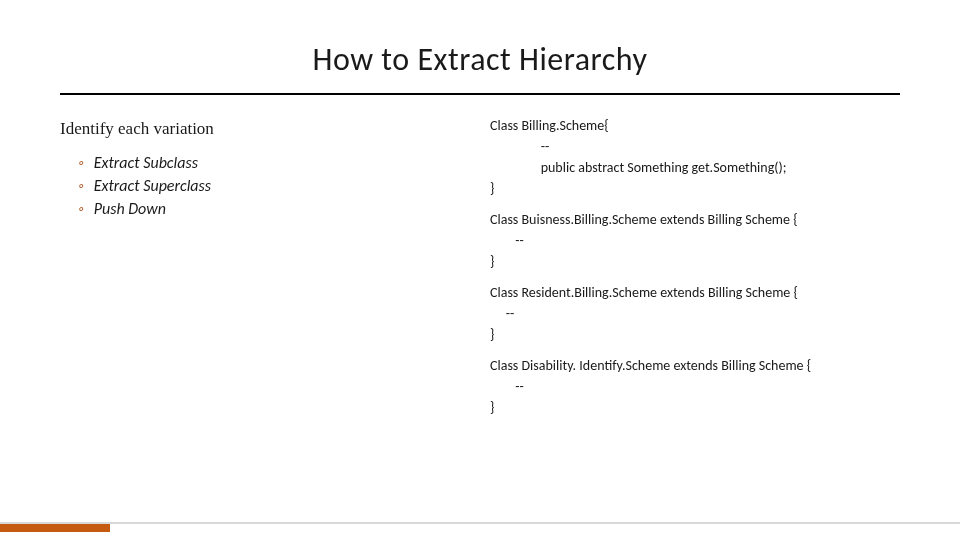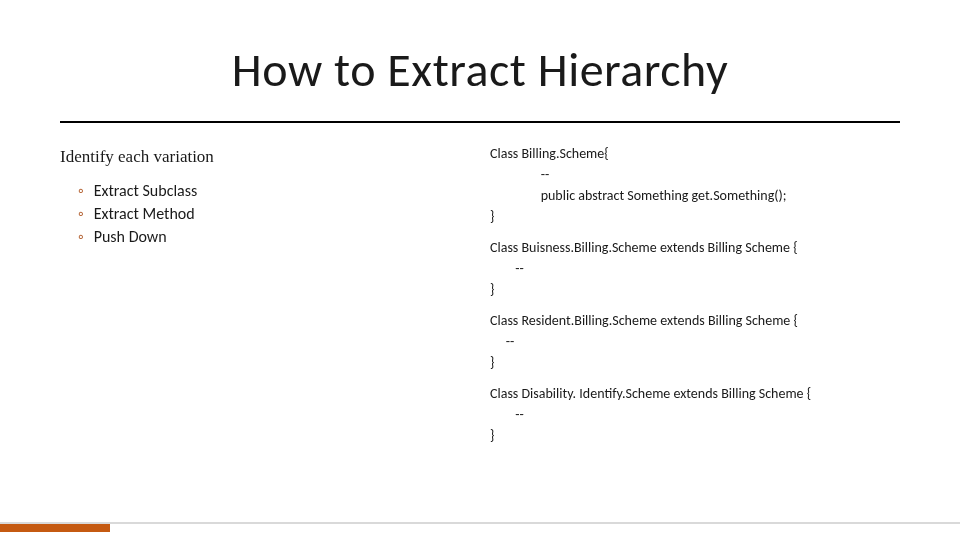--- a/index.html
+++ b/index.html
@@ -12,24 +12,24 @@
     position: relative;
     overflow: hidden;
   }
   .slide {
     box-sizing: border-box;
     padding: 30px 60px 0 60px;
     position: relative;
     height: 100%;
   }
   .title {
-    font-size: 48px;
+    font-size: 32px;
     font-weight: 300;
     text-align: center;
-    margin: 10px 0 22px 0;
+    margin: 10px 0 14px 0;
     letter-spacing: 0.5px;
   }
   .title-rule {
     border: none;
     border-top: 2px solid #000;
     margin: 0 0 18px 0;
   }
   .columns {
     display: flex;
     gap: 20px;
@@ -45,20 +45,21 @@
   }
   .para {
     font-size: 17px;
     margin: 6px 0 14px 0;
     font-family: Liberation Serif, serif;
   }
   .bullet-list {
     list-style: none;
     padding-left: 18px;
     margin: 4px 0;
+    font-style: italic;
   }
   .bullet-list li {
     font-size: 16px;
     margin: 4px 0;
   }
   .bullet-list li::before {
     content: "◦";
     color: #b05a28;
     margin-right: 10px;
   }
@@ -95,21 +96,21 @@
 
   <div class="title">How to Extract Hierarchy</div>
   <hr class="title-rule">
 
   <div class="columns">
 
     <div class="col-left">
       <div class="para">Identify each variation</div>
       <ul class="bullet-list">
         <li>Extract Subclass</li>
-        <li>Extract Method</li>
+        <li>Extract Superclass</li>
         <li>Push Down</li>
       </ul>
     </div>
 
     <div class="col-right">
       <div class="code-block">Class Billing.Scheme{
                 --
                 public abstract Something get.Something();
 }</div>
       <div class="code-block">Class Buisness.Billing.Scheme extends Billing Scheme {

